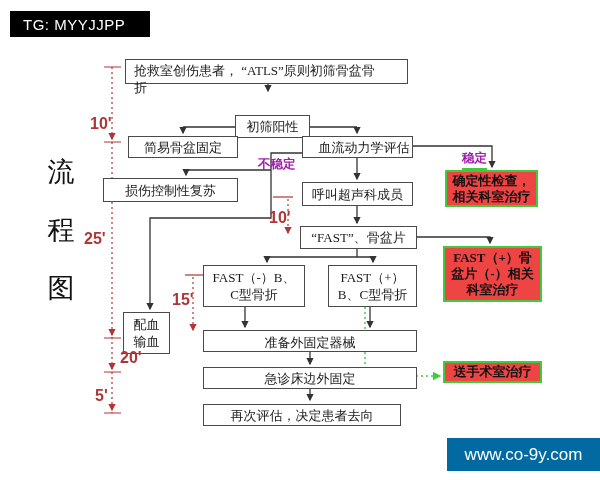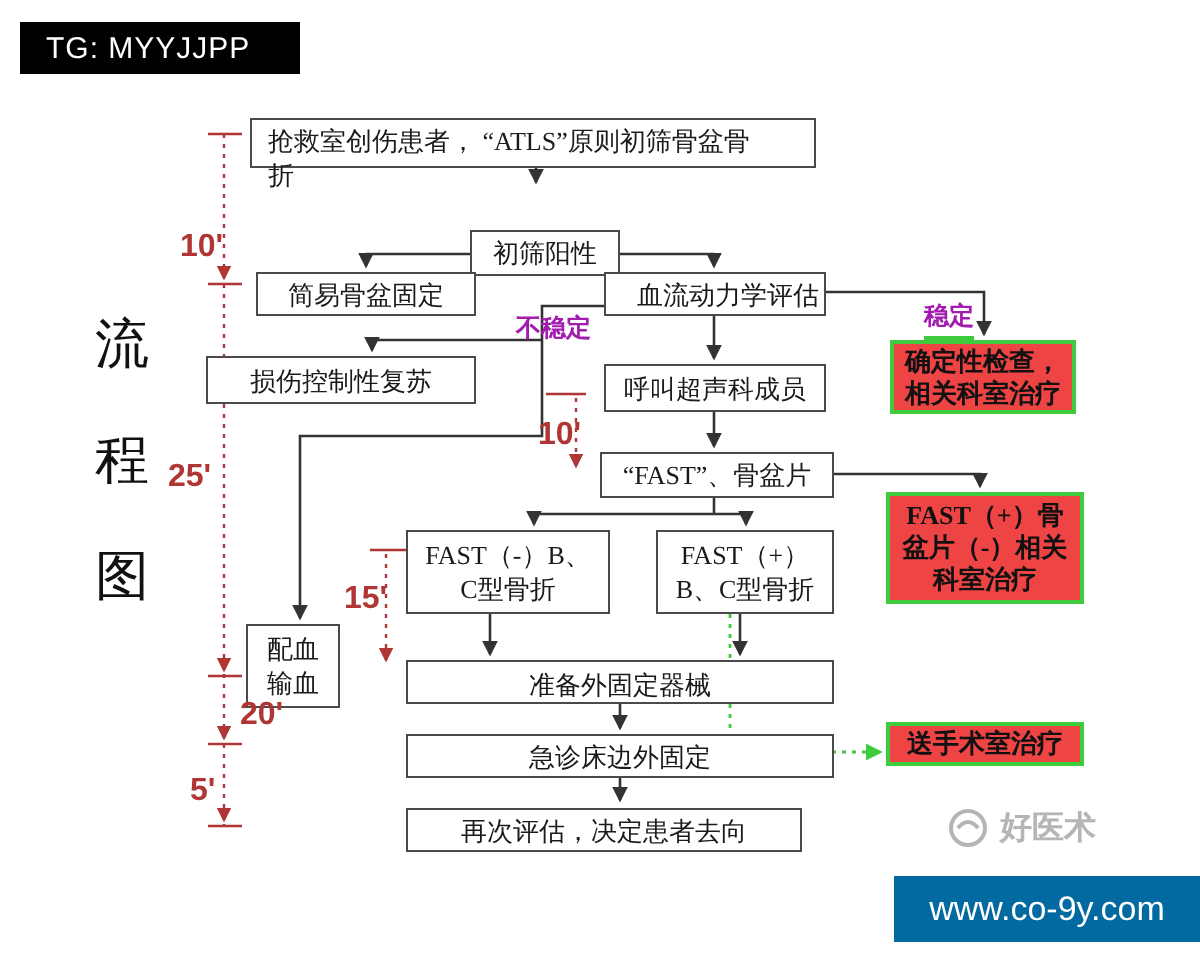--- a/index.html
+++ b/index.html
@@ -191,25 +191,18 @@
   <div class="lbl-navy" style="left:258px;top:156px;" id="unstable-label">不稳定</div>
   <div class="lbl-navy" style="left:462px;top:150px;" id="stable-label">稳定</div>
 
   <div class="lbl-red" style="left:90px;top:115px;">10'</div>
   <div class="lbl-red" style="left:84px;top:230px;">25'</div>
   <div class="lbl-red" style="left:86px;top:349px;margin-left:34px;">20'</div>
   <div class="lbl-red" style="left:95px;top:387px;">5'</div>
   <div class="lbl-red" style="left:269px;top:209px;">10'</div>
   <div class="lbl-red" style="left:172px;top:291px;">15'</div>
 
-  <div class="abs" id="watermark">
-    <svg width="22" height="22" viewBox="0 0 22 22">
-      <circle cx="11" cy="11" r="8.5" fill="none" stroke="#b5b5b5" stroke-width="2"></circle>
-      <path d="M6,11 Q11,5 16,11" fill="none" stroke="#b5b5b5" stroke-width="2"></path>
-    </svg>
-    <span>好医术</span>
-  </div>
 
   <div class="abs" id="footer-bar">
     <span>www.co-9y.com</span>
   </div>
 
 </div>
 
 </body></html>

